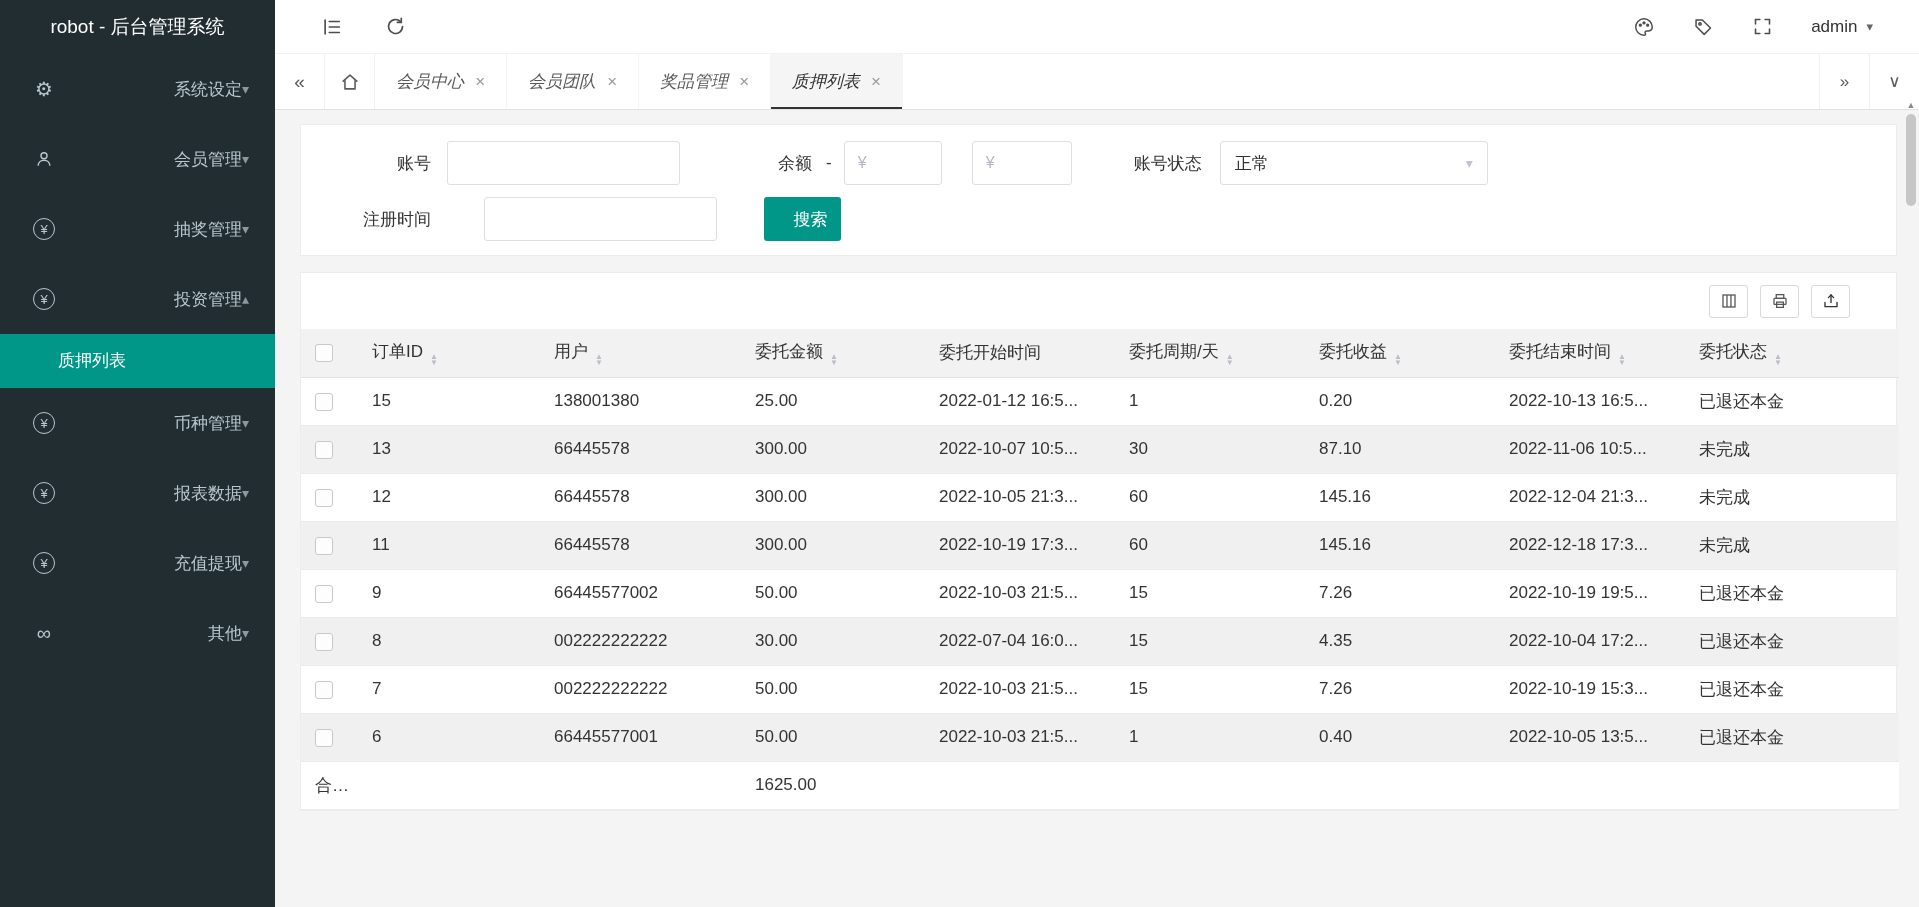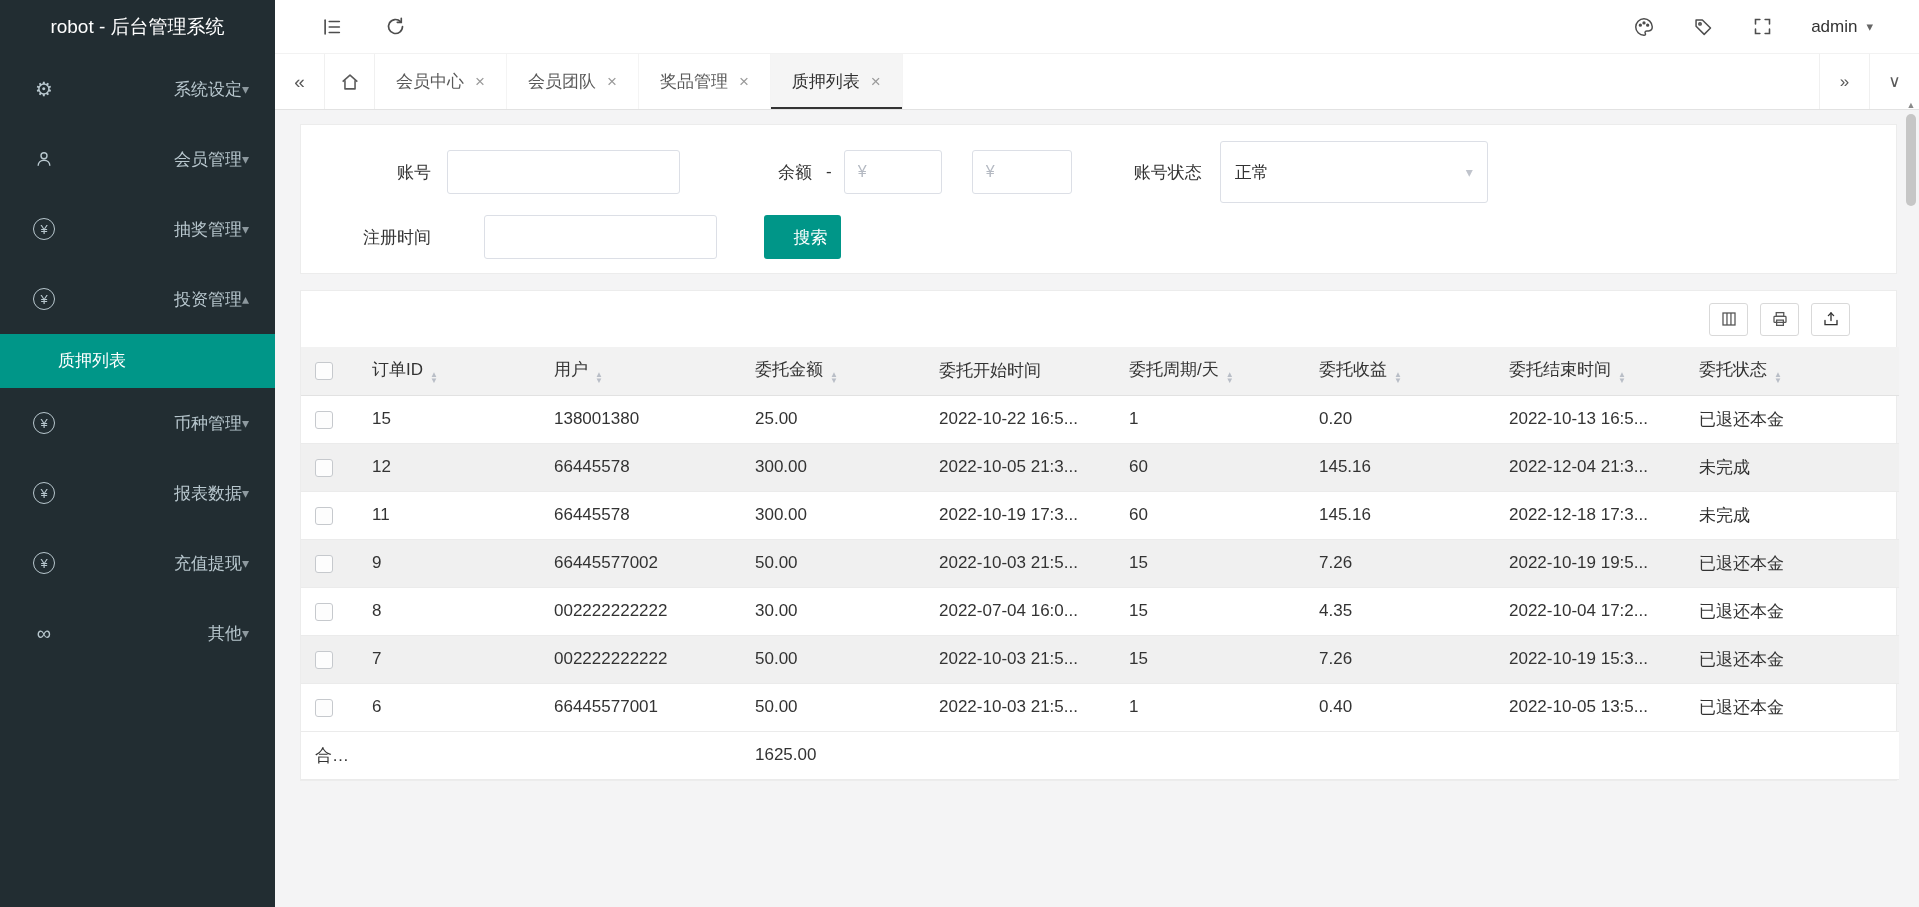--- a/index.html
+++ b/index.html
@@ -24,21 +24,21 @@
 
   .topbar { height:54px; background:#fff; border-bottom:1px solid #f2f2f2; display:flex; align-items:center; justify-content:space-between; padding:0 46px; flex-shrink:0; }
   .topbar-left { display:flex; align-items:center; gap:42px; }
   .topbar-right { display:flex; align-items:center; gap:38px; }
   .icon-btn { background:none; border:none; cursor:pointer; color:#4d4d4d; display:inline-flex; align-items:center; padding:0; }
   .user-menu { display:flex; align-items:center; gap:9px; cursor:pointer; font-size:17px; color:#333; }
   .user-menu .caret { font-size:13px; color:#666; }
 
   .tabbar { height:56px; background:#fff; border-bottom:1px solid #e2e2e2; display:flex; align-items:stretch; flex-shrink:0; }
   .tab-nav-btn { width:50px; display:flex; align-items:center; justify-content:center; border-right:1px solid #f0f0f0; color:#595959; cursor:pointer; font-size:19px; }
-  .tabs { display:flex; }
+  .tabs { display:flex;font-style:italic; }
   .tab { display:flex; align-items:center; gap:11px; padding:0 21px; color:#595959; cursor:pointer; position:relative; font-size:17px; border-right:1px solid #f4f4f4; white-space:nowrap; }
   .tab.active { color:#303030; background:#f5f5f5; }
   .tab.active::after { content:''; position:absolute; left:0; right:0; bottom:0; height:2px; background:#333; }
   .tab-close { color:#9a9a9a; font-size:17px; line-height:1; }
   .tab-right { display:flex; margin-left:auto; }
   .tab-right .tab-nav-btn { border-right:none; border-left:1px solid #f0f0f0; font-size:17px; }
 
   
   .content { flex:1; padding:14px 22px 0 25px; overflow:hidden; }
   .panel { background:#fff; border:1px solid #ececec; }
@@ -47,21 +47,21 @@
   .f-row { display:flex; align-items:center; margin-bottom:12px; }
   .f-row:last-child { margin-bottom:0;gap:37px; }
   .f-label { width:130px; text-align:right; margin-right:16px; color:#333; flex-shrink:0; }
   .f-input { width:233px; height:44px; border:1px solid #dcdfe6; border-radius:3px; padding:0 13px; font-size:16px; color:#333; outline:none; background:#fff; font-family:inherit; }
   .f-input::placeholder { color:#b4b9c2; }
   .f-label.balance { width:auto; margin-left:98px; margin-right:0; }
   .dash { margin:0 12px 0 14px; color:#333; }
   .f-input.small { width:98px; }
   .f-input.second { margin-left:30px; width:100px; }
   .f-label.status { width:auto; margin-left:62px; margin-right:18px; }
-  .f-select { width:268px; height:62px; border:1px solid #dcdfe6; border-radius:3px; display:flex; align-items:center; justify-content:space-between; padding:0 14px; cursor:pointer; background:#fff; }
+  .f-select { width:268px; height:44px; border:1px solid #dcdfe6; border-radius:3px; display:flex; align-items:center; justify-content:space-between; padding:0 14px; cursor:pointer; background:#fff; }
   .sel-caret { color:#c0c4cc; font-size:14px; }
   .search-btn { margin-left:10px; width:77px; height:44px; background:#009688; color:#fff; border:none; border-radius:3px; font-size:17px; cursor:pointer; font-family:inherit;padding-left:16px; }
 
   .table-toolbar { height:56px; display:flex; align-items:center; justify-content:flex-end; gap:12px; padding-right:46px; }
   .tool-btn { width:39px; height:33px; border:1px solid #d9d9d9; background:#fff; border-radius:3px; display:inline-flex; align-items:center; justify-content:center; color:#555; cursor:pointer; }
   .tool-btn.dark { color:#333; }
 
   table { width:100%; border-collapse:collapse; table-layout:fixed; }
   th,td { height:48px; padding:0 14px; text-align:left; font-weight:normal; font-size:17px; color:#333; border-bottom:1px solid #ebebeb; overflow:hidden; white-space:nowrap; text-overflow:ellipsis; }
   thead th { background:#f2f2f2; border-bottom:1px solid #e2e2e2; }
@@ -327,25 +327,36 @@
                     <i>▼</i>
                   </span></th>
               </tr>
             </thead>
           <tbody id="tbody">
               <tr>
                 <td class="cb-cell"><span class="checkbox"></span></td>
                 <td>15</td>
                 <td>138001380</td>
                 <td>25.00</td>
-                <td>2022-10-22 16:5...</td>
+                <td>2022-01-12 16:5...</td>
                 <td>1</td>
                 <td>0.20</td>
                 <td>2022-10-13 16:5...</td>
                 <td>已退还本金</td>
+              </tr>
+              <tr>
+                <td class="cb-cell"><span class="checkbox"></span></td>
+                <td>13</td>
+                <td>66445578</td>
+                <td>300.00</td>
+                <td>2022-10-07 10:5...</td>
+                <td>30</td>
+                <td>87.10</td>
+                <td>2022-11-06 10:5...</td>
+                <td>未完成</td>
               </tr>
               <tr>
                 <td class="cb-cell"><span class="checkbox"></span></td>
                 <td>12</td>
                 <td>66445578</td>
                 <td>300.00</td>
                 <td>2022-10-05 21:3...</td>
                 <td>60</td>
                 <td>145.16</td>
                 <td>2022-12-04 21:3...</td>

